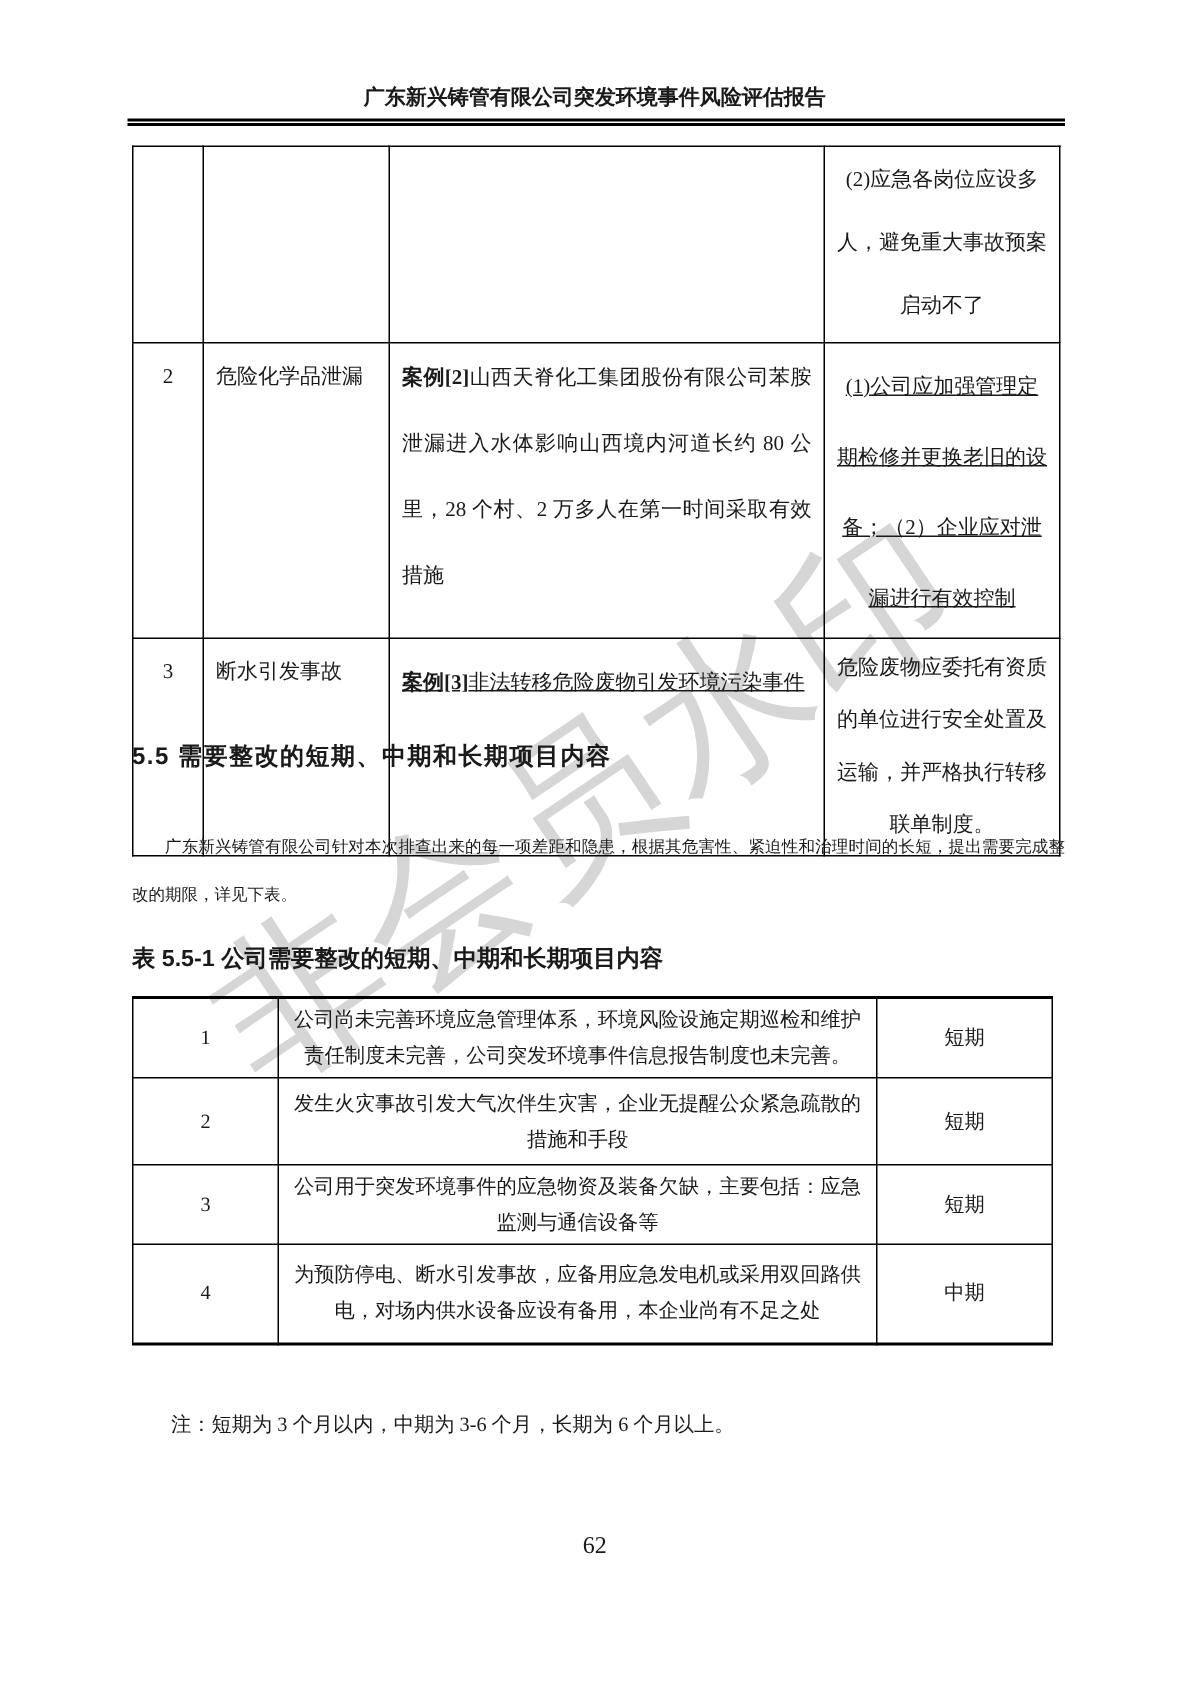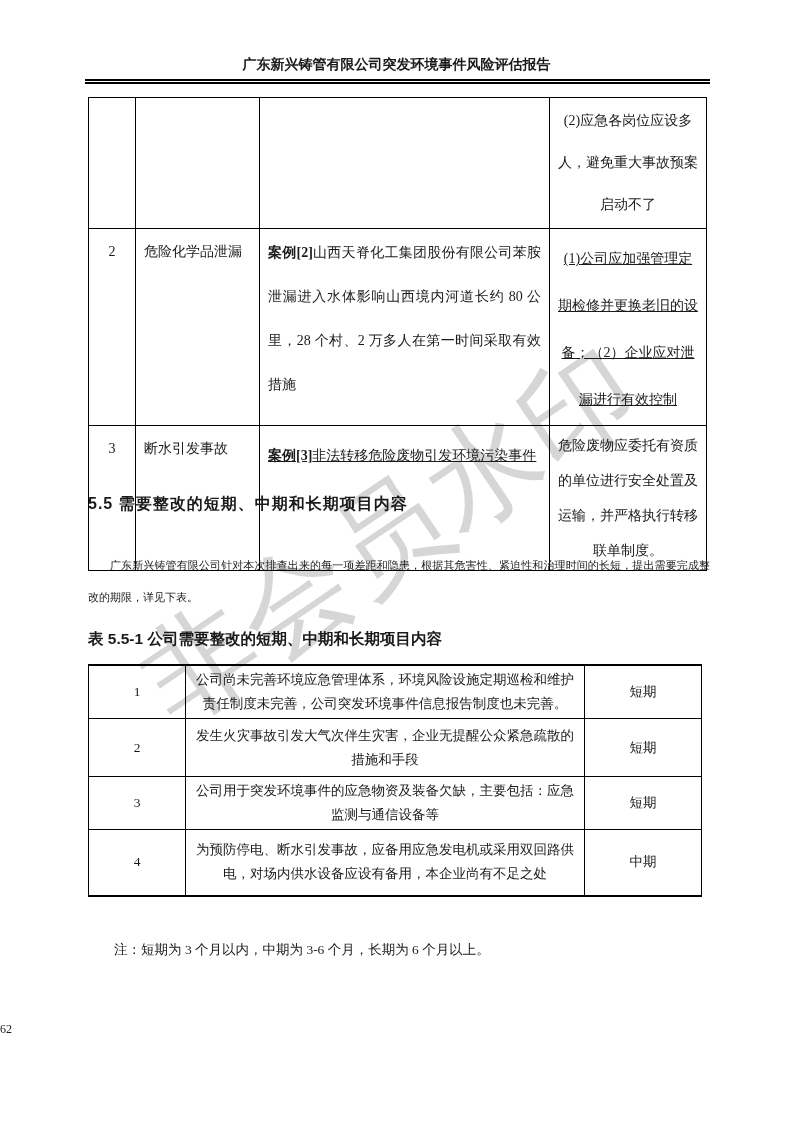--- a/index.html
+++ b/index.html
@@ -74,21 +74,21 @@
   .t2 .r4{height:66px;}
   .t2 .c2-no{width:97px;}
   .t2 .c2-content{width:399px;line-height:24px;}
   .t2 .c2-deadline{width:117px;}
   .note-line{
     position:absolute;left:88px;top:941px;width:622px;
     font-size:13.5px;padding-left:26px;box-sizing:border-box;
   }
   .page-number{
     position:absolute;left:0;top:1022px;width:793px;
-    text-align:left;font-size:12px;
+    text-align:center;font-size:16px;
   }
 </style>
 </head>
 <body>
 
 <div class="page">
 
   <div class="watermark">非会员水印</div>
 
   <div class="content">

